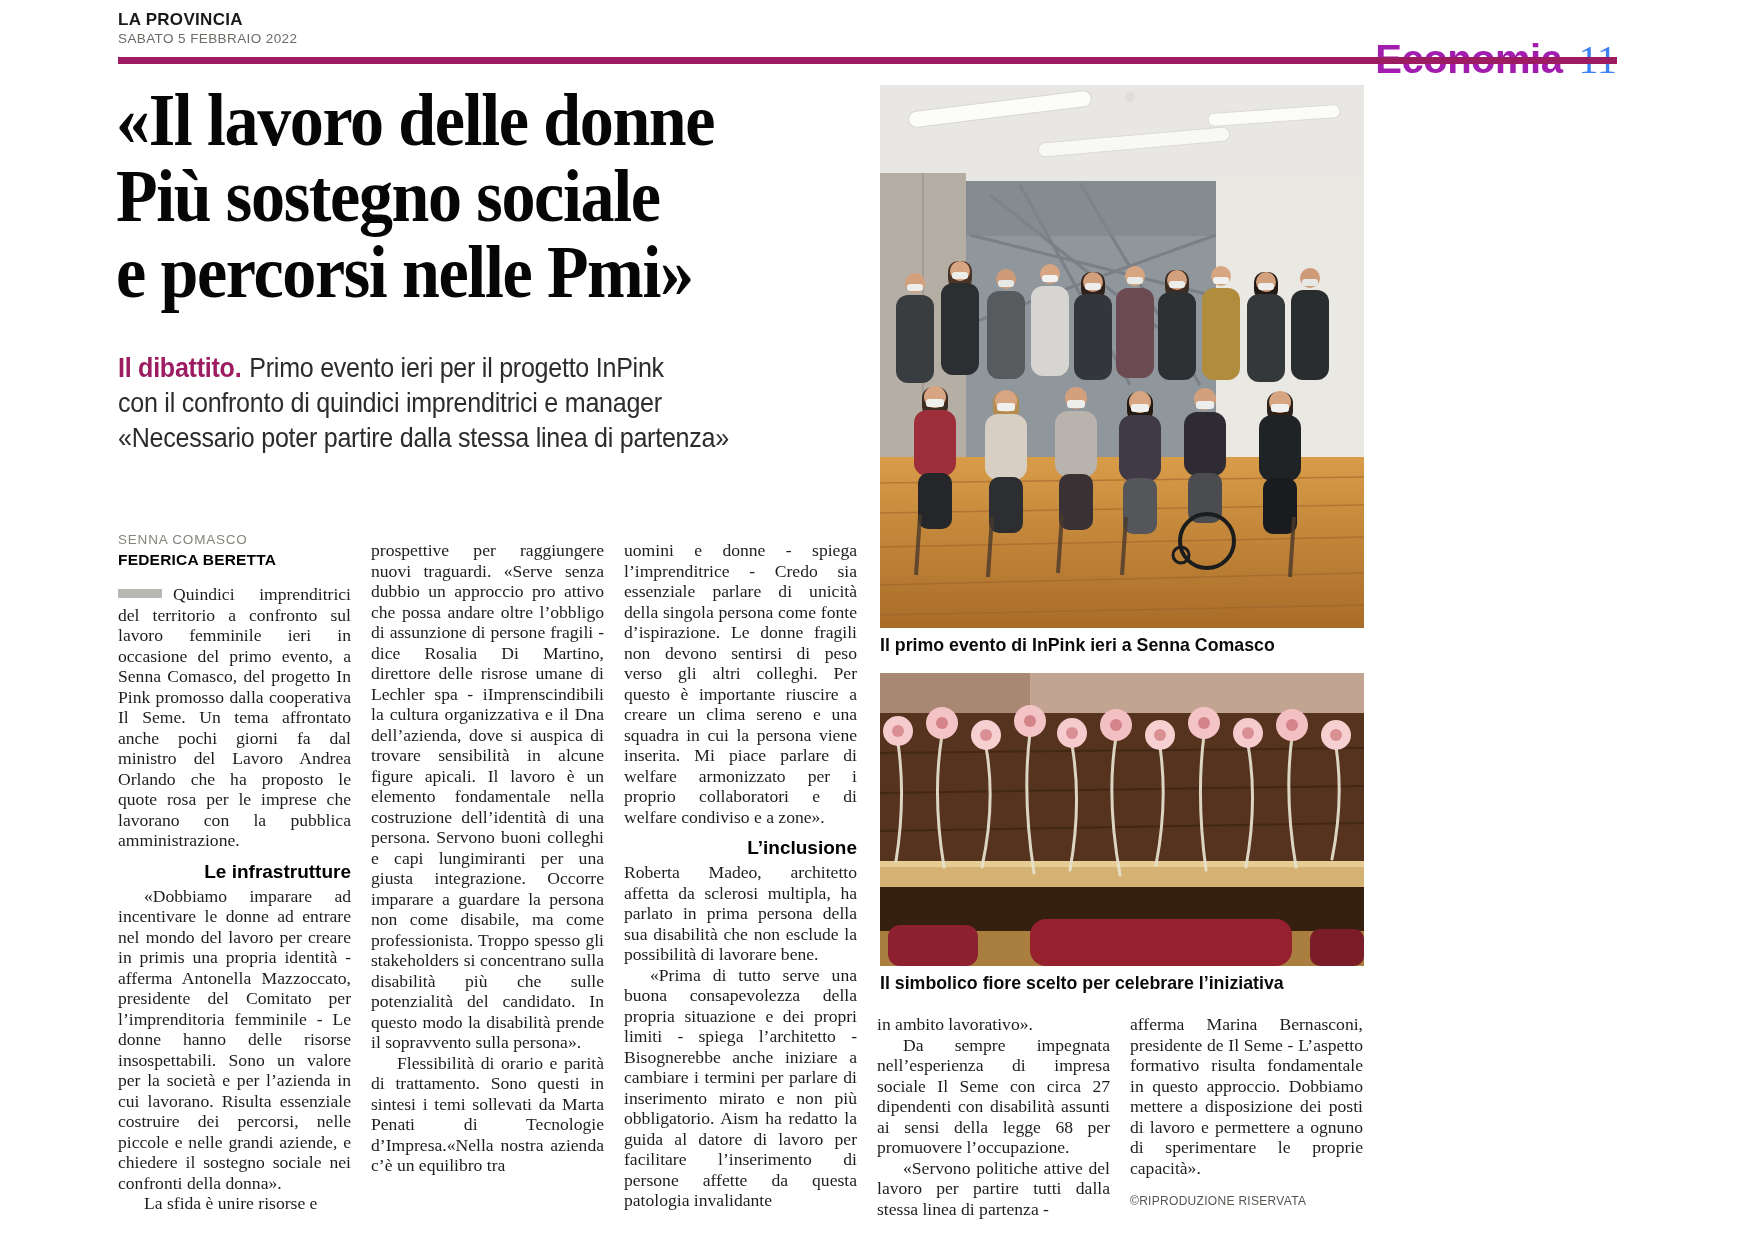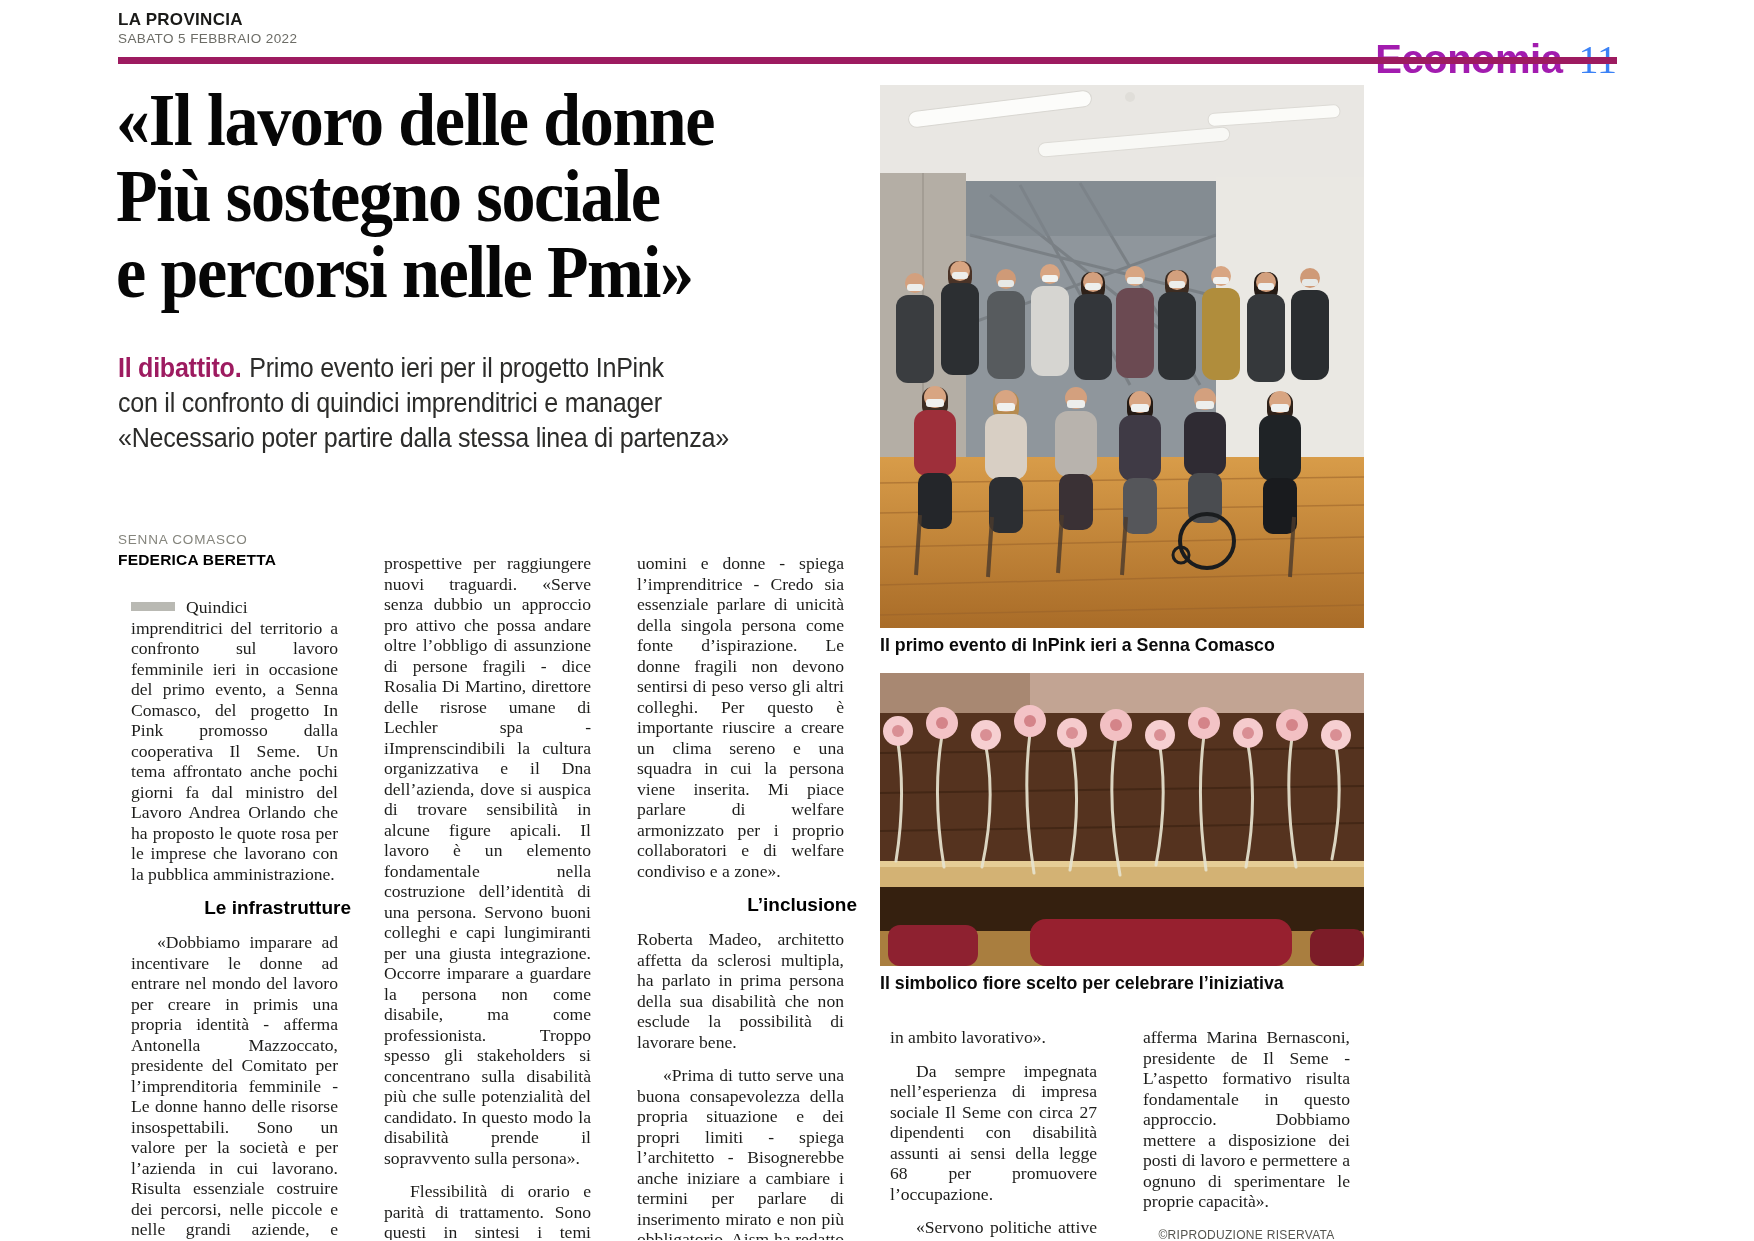--- a/index.html
+++ b/index.html
@@ -32,25 +32,25 @@
   .byline{left:118px;top:551px;font:800 15.5px/18px "Liberation Sans",sans-serif;color:#000;letter-spacing:.2px;}
 
   
   .col{position:absolute;width:233px;font:400 17.6px/20.5px "Liberation Serif",serif;
        color:#1d1d1b;text-align:justify;overflow:hidden;hyphens:auto;-webkit-hyphens:auto;}
   .col-1{left:118px;top:584px;height:655px;}
   .col-2{left:371px;top:540px;height:700px;}
   .col-3{left:624px;top:540px;height:700px;}
   .col-4{left:877px;top:1014px;height:227px;}
   .col-5{left:1130px;top:1014px;height:227px;}
-  .col p.p{margin:13px;text-indent:26px;}
+  .col p.p{margin:0;text-indent:26px;}
   .col p.p.lead, .col p.p.cont{text-indent:0;}
   .lead-bar{display:inline-block;width:44px;height:9px;background:#b9b9b3;margin-right:11px;vertical-align:2px;}
   .col .subhead{margin:10px 0 3px;font:700 19px/22px "Liberation Sans",sans-serif;color:#000;text-align:right;}
-  .col .copyright{margin:16px 0 0;text-align:center;font:400 12px/14px "Liberation Sans",sans-serif;color:#55554f;letter-spacing:.3px;}
+  .col .copyright{margin:16px 0 0;text-align:left;font:400 12px/14px "Liberation Sans",sans-serif;color:#55554f;letter-spacing:.3px;}
 
   
   .photo{overflow:hidden;background:#ddd;}
   .photo svg{display:block;width:100%;height:100%;}
   .photo-1{left:880px;top:85px;width:484px;height:543px;}
   .photo-2{left:880px;top:673px;width:484px;height:293px;}
   .caption{width:484px;font:700 18.5px/22px "Liberation Sans",sans-serif;color:#0b0b0b;
            transform:scaleX(.96);transform-origin:0 0;white-space:nowrap;}
   .caption-1{left:880px;top:634px;}
   .caption-2{left:880px;top:972px;}

